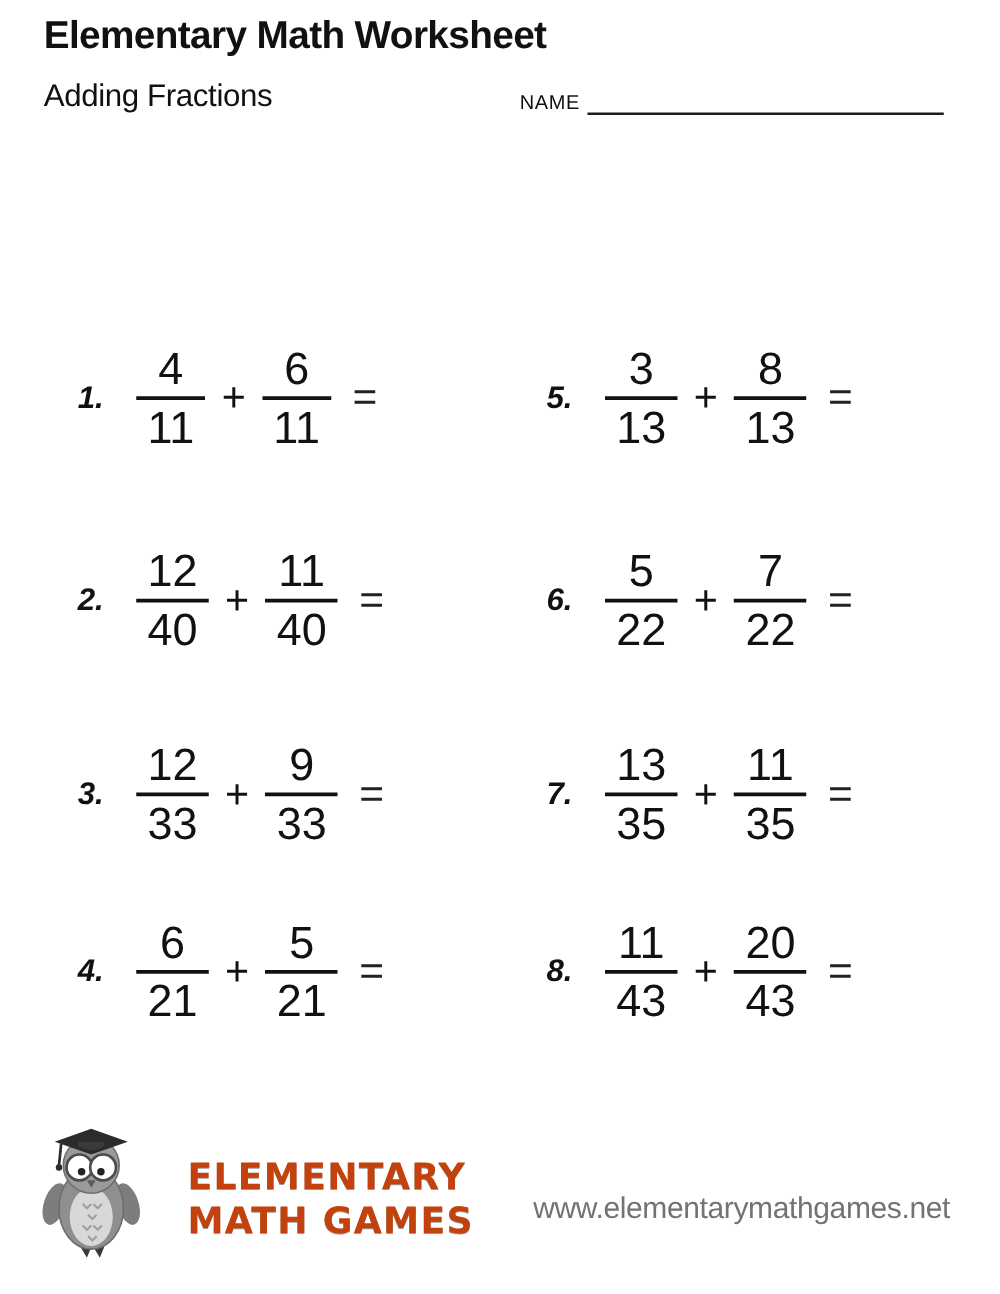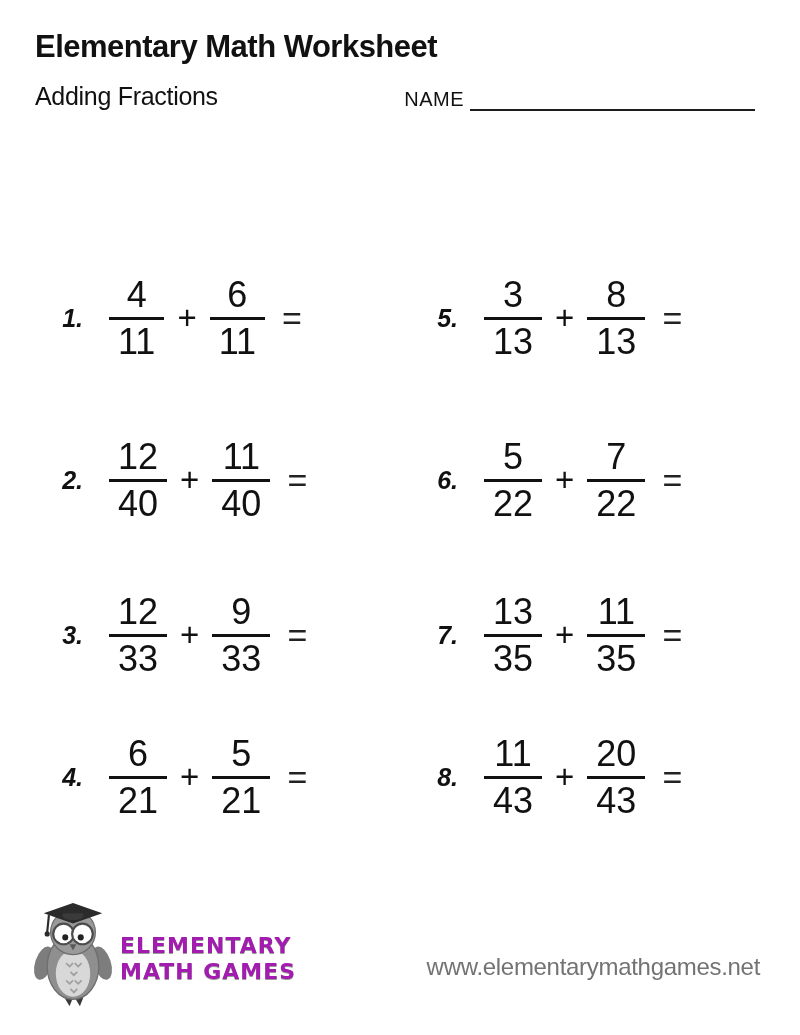--- a/index.html
+++ b/index.html
@@ -5,32 +5,32 @@
   html,body{margin:0;padding:0;background:#fff;}
   .page{
     position:relative;
     width:800px;height:1035px;
     background:#ffffff;
     font-family:"Liberation Sans", sans-serif;
     color:#111;
     overflow:hidden;
   }
   
-  .header{padding:27px 40px 0 35px;}
+  .header{padding:8px 40px 0 35px;}
   .title{
     font-size:31px;font-weight:bold;letter-spacing:-0.5px;
     line-height:1.26;margin:0;
   }
   .subtitle-row{
     display:flex;justify-content:space-between;
     margin-top:16px;padding-right:5px;
   }
   .topic{font-size:25px;letter-spacing:-0.3px;}
   .name-block{display:flex;align-items:flex-end;}
-  .name-label{font-size:20px;letter-spacing:0.5px;margin-right:6px;}
+  .name-label{font-size:16px;letter-spacing:0.5px;margin-right:6px;}
   .name-line{width:285px;border-bottom:2px solid #1c1c1c;height:26px;}
   
   .prow{position:absolute;left:35px;right:15px;display:flex;height:92px;}
   .prow .cell{width:50%;display:flex;align-items:center;}
   .pnum{
     width:48px;text-align:right;margin-right:26px;
     font-size:25px;font-weight:bold;font-style:italic;
   }
   .expr{display:flex;align-items:center;font-size:36px;}
   .frac{display:inline-flex;flex-direction:column;align-items:center;line-height:1.05;}
@@ -39,23 +39,24 @@
   .op{font-size:33px;margin:0 13px;}
   .eq{font-size:34px;margin-left:17px;color:#222;}
   #row1{top:272px;} #row2{top:434px;} #row3{top:589px;} #row4{top:731px;}
   
   .footer{position:absolute;left:30px;right:40px;top:893px;height:130px;}
   .logo{display:flex;align-items:center;}
   .owl{width:86px;height:118px;}
   .logo-text{margin-left:4px;margin-top:14px;}
   .logo-line{
     font-family:"DejaVu Sans", sans-serif;
-    font-weight:bold;font-size:22px;letter-spacing:1px;
-    color:#a21caf;line-height:1.2;
+    font-weight:bold;font-size:29px;letter-spacing:1px;
+    color:#c2410c;line-height:1.2;
     text-shadow:0 1px 0 #9a9a9a;
+    margin-left:30px;
   }
   .site-url{
     position:absolute;right:0;top:60px;
     font-size:24px;color:#737373;letter-spacing:-0.3px;
   }
 </style>
 </head>
 <body>
 
 <div class="page">

